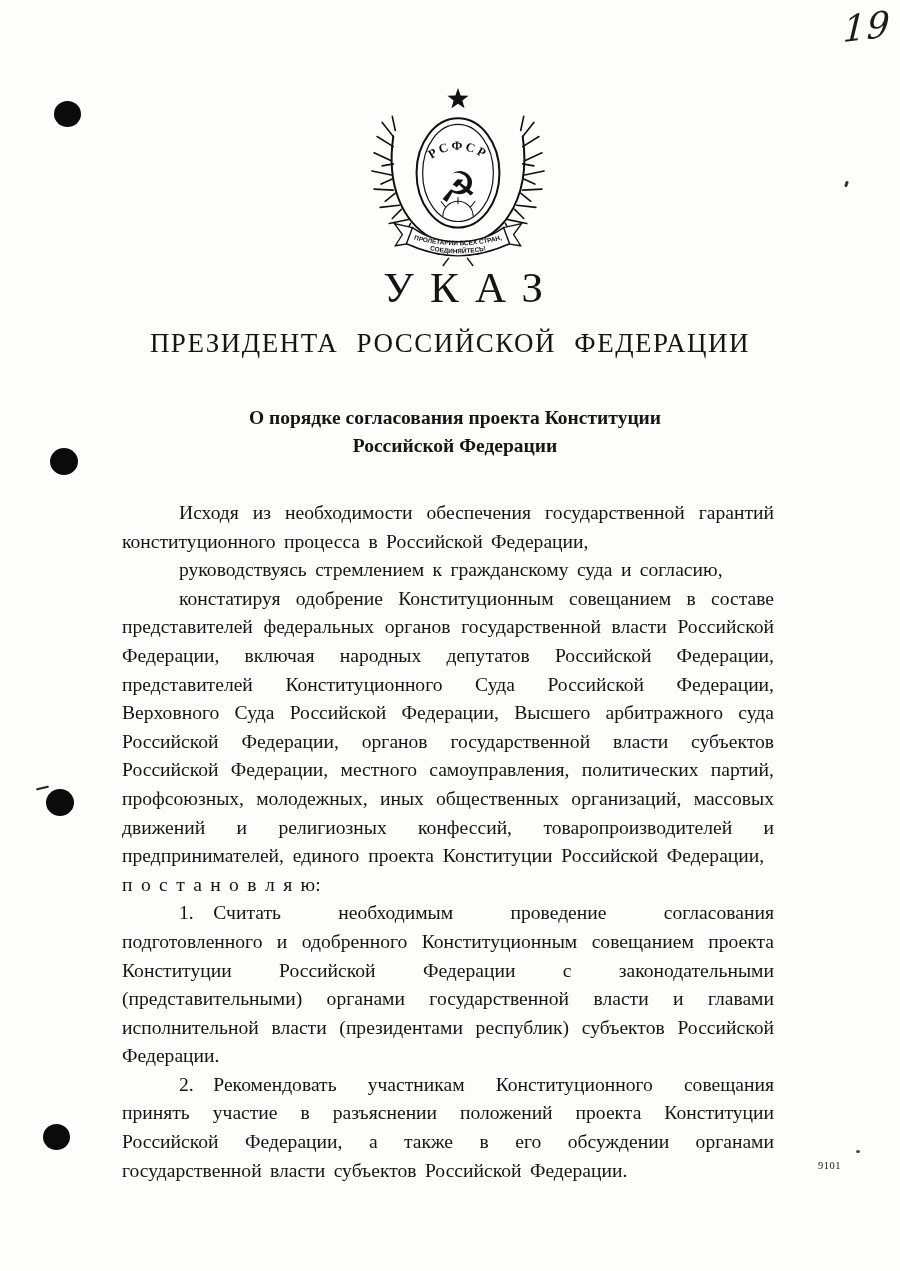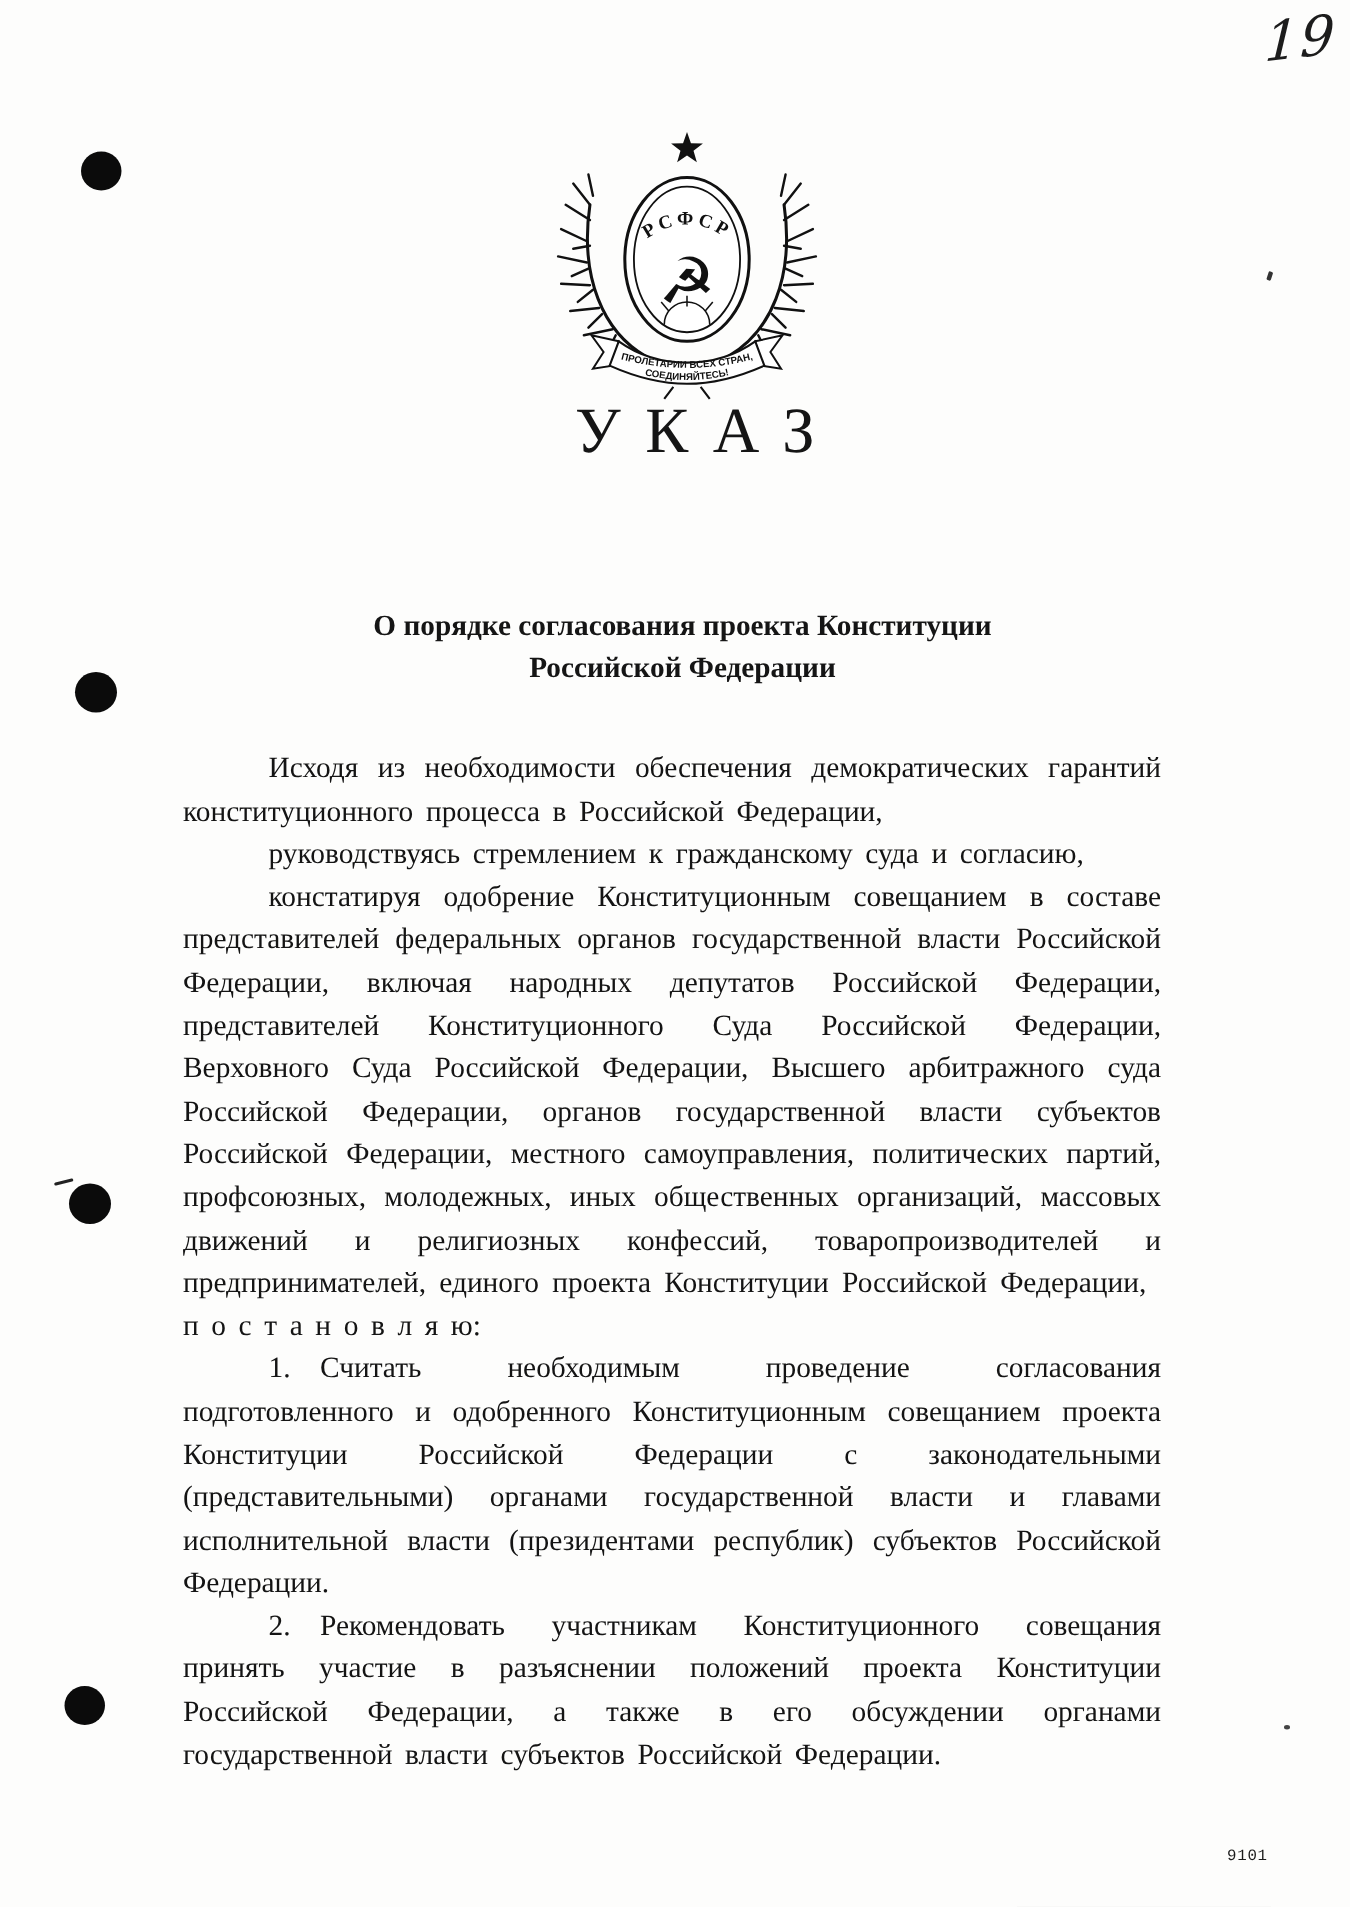--- a/index.html
+++ b/index.html
@@ -57,22 +57,22 @@
   }
   .speck1{
     position:absolute;left:845px;top:181px;width:3px;height:6px;
     background:#333;transform:rotate(18deg);border-radius:1px;
   }
   .speck2{
     position:absolute;left:856px;top:1150px;width:4px;height:3px;
     background:#444;border-radius:50%;
   }
   .doc-code{
-    position:absolute;left:818px;top:1232px;
-    font-size:10.5px;letter-spacing:0.5px;color:#1a1a1a;font-family:Liberation Mono, monospace;
+    position:absolute;left:818px;top:1160px;
+    font-size:10.5px;letter-spacing:0.5px;color:#1a1a1a;
   }
 </style>
 </head>
 <body>
 
 <div class="sheet">
 
   <div class="hw-number">19</div>
   <div class="speck1"></div>
 
@@ -148,28 +148,29 @@
       <text font-size="6.4" font-family="Liberation Sans, sans-serif" font-weight="bold" fill="#111">
         <textPath href="#arcB1" startOffset="50%" text-anchor="middle">ПРОЛЕТАРИИ ВСЕХ СТРАН,</textPath>
       </text>
       <text font-size="6.4" font-family="Liberation Sans, sans-serif" font-weight="bold" fill="#111">
         <textPath href="#arcB2" startOffset="50%" text-anchor="middle">СОЕДИНЯЙТЕСЬ!</textPath>
       </text>
     </g>
   </svg>
 
   <div class="decree-title">УКАЗ</div>
+  <div class="decree-subtitle">ПРЕЗИДЕНТА РОССИЙСКОЙ ФЕДЕРАЦИИ</div>
 
   <div class="subject">
     <div>О порядке согласования проекта Конституции</div>
     <div>Российской Федерации</div>
   </div>
 
   <div class="body-text">
-    <p>Исходя из необходимости обеспечения демократических гарантий конституционного процесса в Российской Федерации,</p>
+    <p>Исходя из необходимости обеспечения государственной гарантий конституционного процесса в Российской Федерации,</p>
     <p>руководствуясь стремлением к гражданскому суда и согласию,</p>
     <p>констатируя одобрение Конституционным совещанием в составе представителей федеральных органов государственной власти Российской Федерации, включая народных депутатов Российской Федерации, представителей Конституционного Суда Российской Федерации, Верховного Суда Российской Федерации, Высшего арбитражного суда Российской Федерации, органов государственной власти субъектов Российской Федерации, местного самоуправления, политических партий, профсоюзных, молодежных, иных общественных организаций, массовых движений и религиозных конфессий, товаропроизводителей и предпринимателей, единого проекта Конституции Российской Федерации, п о с т а н о в л я ю:</p>
     <p>1. Считать необходимым проведение согласования подготовленного и одобренного Конституционным совещанием проекта Конституции Российской Федерации с законодательными (представительными) органами государственной власти и главами исполнительной власти (президентами республик) субъектов Российской Федерации.</p>
     <p>2. Рекомендовать участникам Конституционного совещания принять участие в разъяснении положений проекта Конституции Российской Федерации, а также в его обсуждении органами государственной власти субъектов Российской Федерации.</p>
   </div>
 
   <div class="speck2"></div>
 
   <div class="doc-code">9101</div>
 </div>

